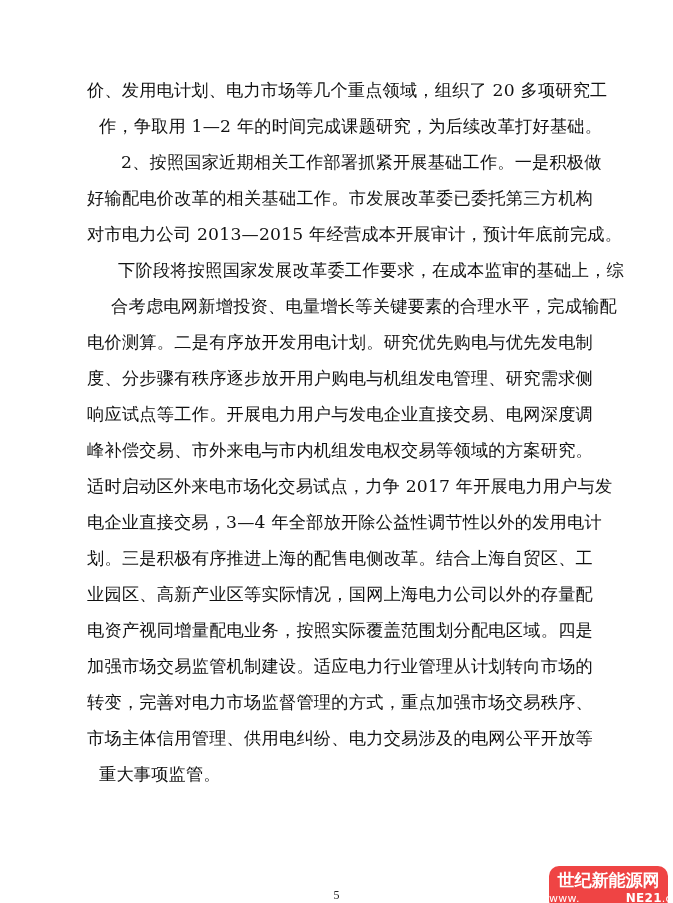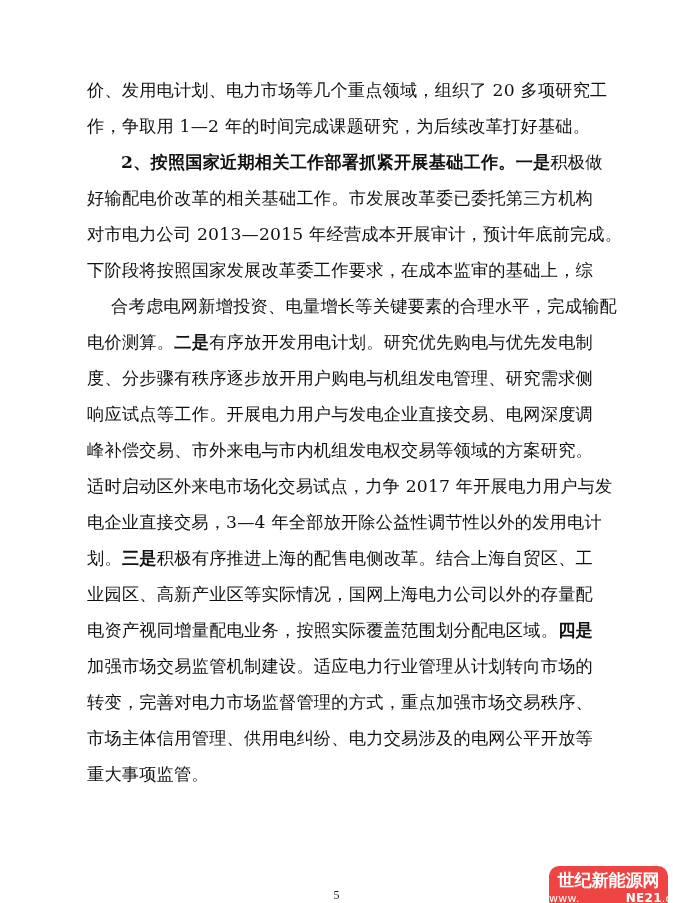--- a/index.html
+++ b/index.html
@@ -2,43 +2,43 @@
 <html><head>
 <meta charset="utf-8">
 <style>
   html, body { margin: 0; padding: 0; background: #ffffff; }
   body { width: 673px; height: 903px; position: relative; overflow: hidden;
          font-family: "DejaVu Serif", "Liberation Serif", serif; color: #111; }
   .page { position: absolute; left: 0; top: 18px; width: 673px; height: 903px; }
   .line { position: absolute; left: 87px; width: 506px; height: 36px; line-height: 36px;
           font-size: 17.2px; white-space: nowrap; text-align: justify; text-align-last: justify;
           letter-spacing: 0.2px; }
-  .line.last { text-align-last: left; }
+  .line.last { text-align-last: left; margin-left: 12px; }
   .line.indent { left: 121px; width: 472px; }
-  .b { font-weight: bold; }
+  .b { font-weight: normal; }
   .page-num { position: absolute; left: 0; width: 673px; top: 870px; text-align: center;
               font-size: 12px; font-family: "Liberation Serif", serif; color: #222; }
   .logo { position: absolute; left: 549px; top: 848px; width: 119px; height: 44px;
           background: #ef4444; border-radius: 10px; color: #fff; text-align: center;
           font-family: "DejaVu Sans", sans-serif; }
   .logo .cn { font-size: 17px; font-weight: bold; line-height: 22px; padding-top: 3px; letter-spacing: 0px; }
   .logo .url { font-size: 11px; line-height: 14px; letter-spacing: 0.3px; }
   .logo .url b { font-weight: bold; font-size: 12px; padding-left: 46px; }
 </style>
 </head>
 <body>
 
 <div class="page">
   <div id="lines">
       <div class="line" style="top: 54px;"><span>价、发用电计划、电力市场等几个重点领域，组织了 20 多项研究工</span></div>
       <div class="line last" style="top: 90px;"><span>作，争取用 1—2 年的时间完成课题研究，为后续改革打好基础。</span></div>
       <div class="line indent" style="top: 126px;"><span class="b">2、按照国家近期相关工作部署抓紧开展基础工作。一是</span><span>积极做</span></div>
       <div class="line" style="top: 162px;"><span>好输配电价改革的相关基础工作。市发展改革委已委托第三方机构</span></div>
       <div class="line" style="top: 198px;"><span>对市电力公司 2013—2015 年经营成本开展审计，预计年底前完成。</span></div>
-      <div class="line" style="top: 234px;"><span>下阶段将按照国家发展改革委工作要求，在成本监审的基础上，综</span></div>
+      <div class="line" style="top: 234px; margin-left: 31px;"><span>下阶段将按照国家发展改革委工作要求，在成本监审的基础上，综</span></div>
       <div class="line" style="top: 270px; margin-left: 24px;"><span>合考虑电网新增投资、电量增长等关键要素的合理水平，完成输配</span></div>
       <div class="line" style="top: 306px;"><span>电价测算。</span><span class="b">二是</span><span>有序放开发用电计划。研究优先购电与优先发电制</span></div>
       <div class="line" style="top: 342px;"><span>度、分步骤有秩序逐步放开用户购电与机组发电管理、研究需求侧</span></div>
       <div class="line" style="top: 378px;"><span>响应试点等工作。开展电力用户与发电企业直接交易、电网深度调</span></div>
       <div class="line" style="top: 414px;"><span>峰补偿交易、市外来电与市内机组发电权交易等领域的方案研究。</span></div>
       <div class="line" style="top: 450px;"><span>适时启动区外来电市场化交易试点，力争 2017 年开展电力用户与发</span></div>
       <div class="line" style="top: 486px;"><span>电企业直接交易，3—4 年全部放开除公益性调节性以外的发用电计</span></div>
       <div class="line" style="top: 522px;"><span>划。</span><span class="b">三是</span><span>积极有序推进上海的配售电侧改革。结合上海自贸区、工</span></div>
       <div class="line" style="top: 558px;"><span>业园区、高新产业区等实际情况，国网上海电力公司以外的存量配</span></div>
       <div class="line" style="top: 594px;"><span>电资产视同增量配电业务，按照实际覆盖范围划分配电区域。</span><span class="b">四是</span></div>

